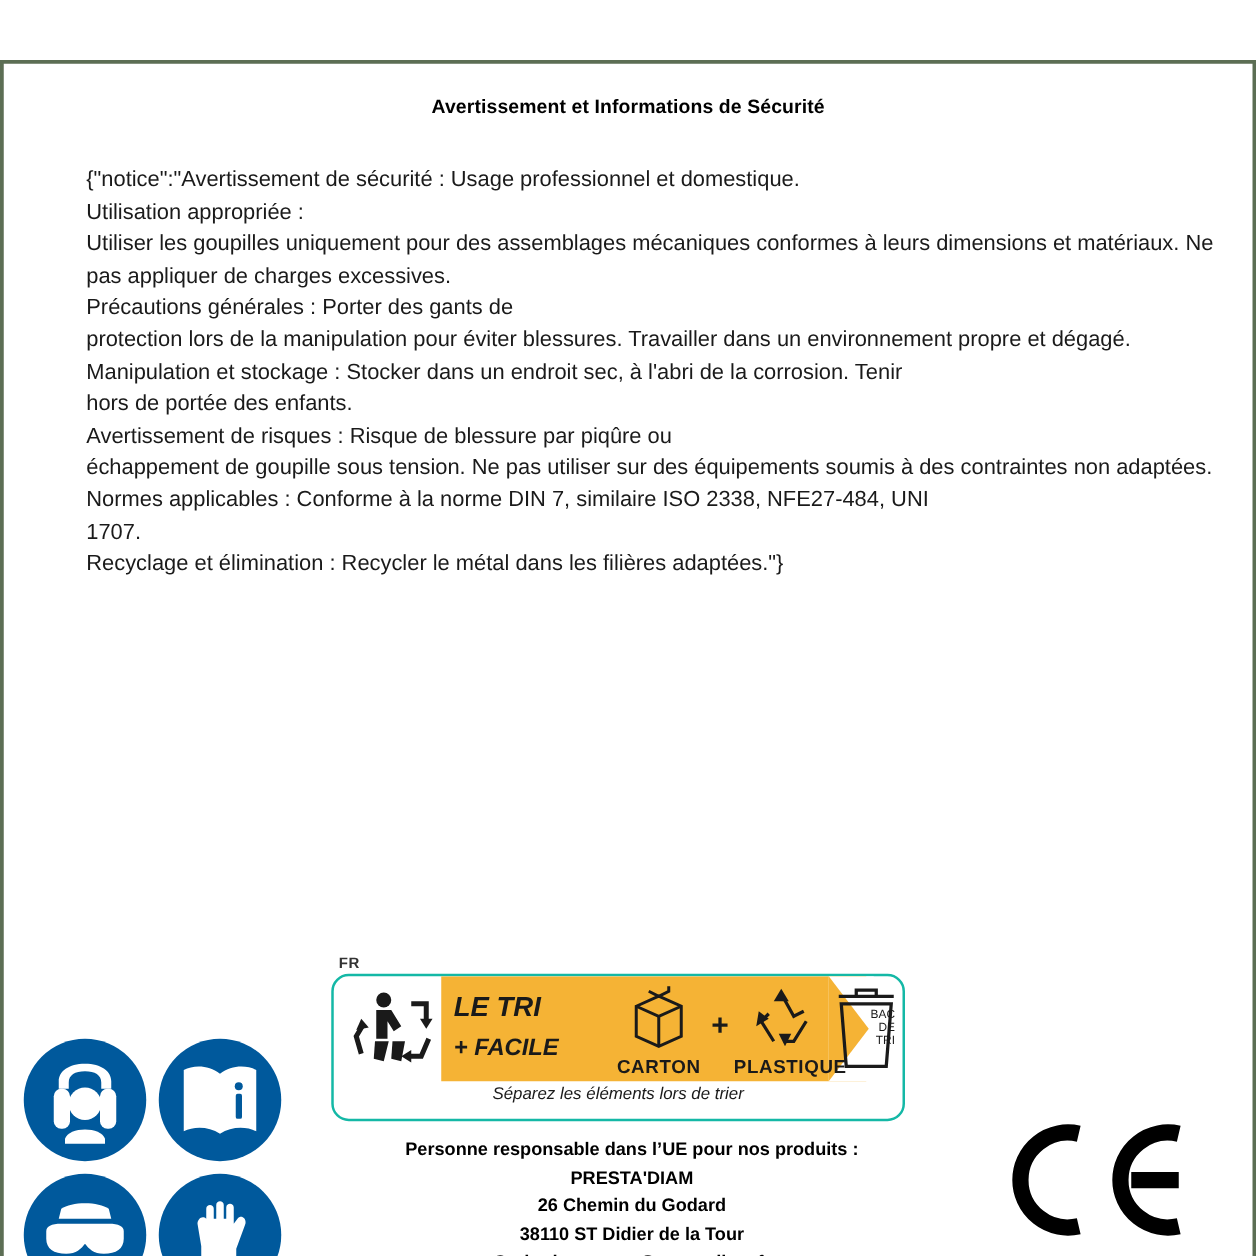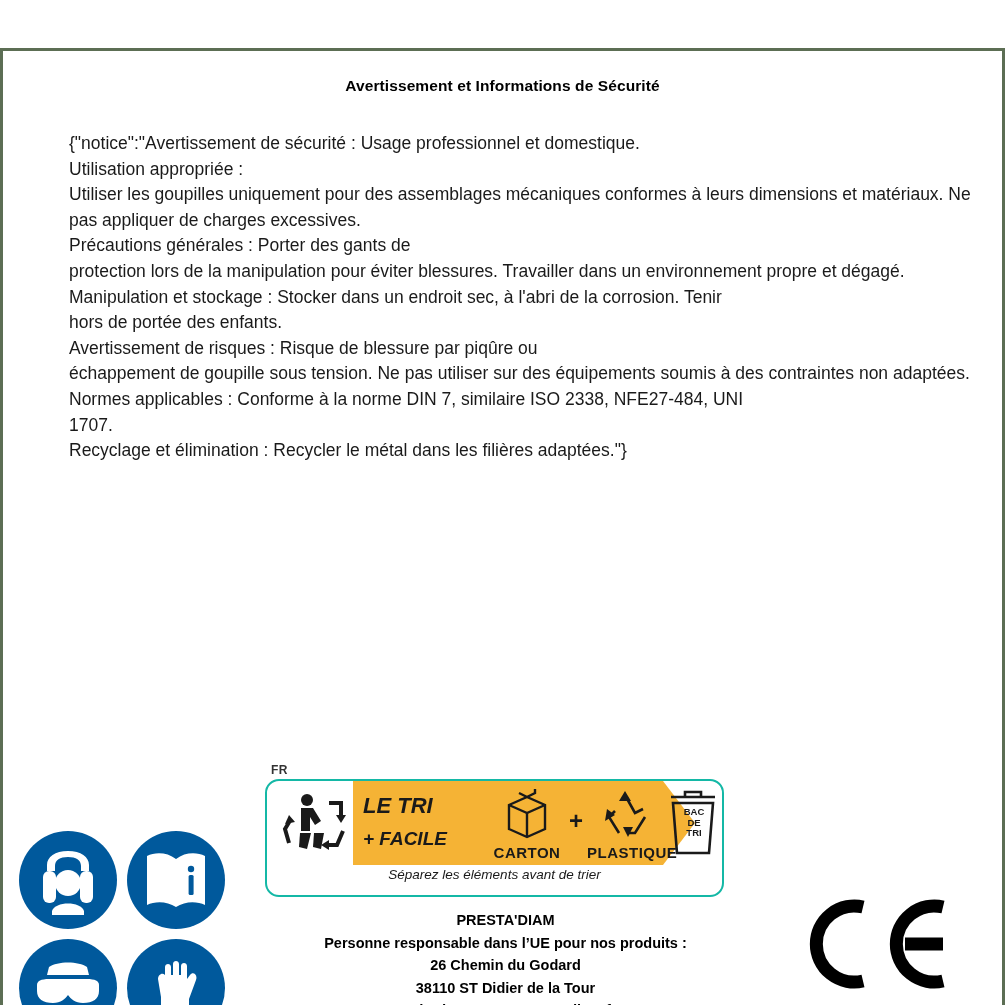--- a/index.html
+++ b/index.html
@@ -170,23 +170,23 @@
     left: 398px;
     top: 6px;
     width: 56px;
     text-align: center;
   }
   .bac-text {
     position: absolute;
     left: 405px;
     top: 26px;
     width: 44px;
-    text-align: center;
+    text-align: right;
     font-size: 9.5px;
-    font-weight: bold;
+    font-weight: normal;
     line-height: 10.5px;
     color: #1a1a1a;
     z-index: 3;
   }
   .tri-footer {
     position: absolute;
     left: 0;
     top: 86px;
     width: 455px;
     text-align: center;
@@ -353,29 +353,29 @@
           <svg viewBox="0 0 56 74" width="56" height="74" xmlns="http://www.w3.org/2000/svg">
             <g fill="none" stroke="#1a1a1a" stroke-width="2.6">
               <path d="M8 16 L48 16 L44 66 L12 66 Z"></path>
               <path d="M6 10 L50 10"></path>
               <path d="M20 10 L20 5 L36 5 L36 10"></path>
             </g>
           </svg>
         </div>
         <div class="bac-text">BAC<br>DE<br>TRI</div>
 
-        <div class="tri-footer">Séparez les éléments avant de trier</div>
+        <div class="tri-footer">Séparez les éléments lors de trier</div>
       </div>
     </div>
 
     <div class="resp">
-      <div>PRESTA'DIAM</div>
       <div>
         <span>Personne responsable dans l’</span><span>UE</span><span> pour nos produits :</span>
       </div>
+      <div>PRESTA'DIAM</div>
       <div>26 Chemin du Godard</div>
       <div>38110 ST Didier de la Tour</div>
       <div>
         <span>Godard : </span><span>contact@prestadiam.fr</span>
       </div>
     </div>
 
     <div class="ce">
       <svg viewBox="0 0 150 105" width="150" height="105" xmlns="http://www.w3.org/2000/svg">
         <g fill="none" stroke="#000000" stroke-width="13">

